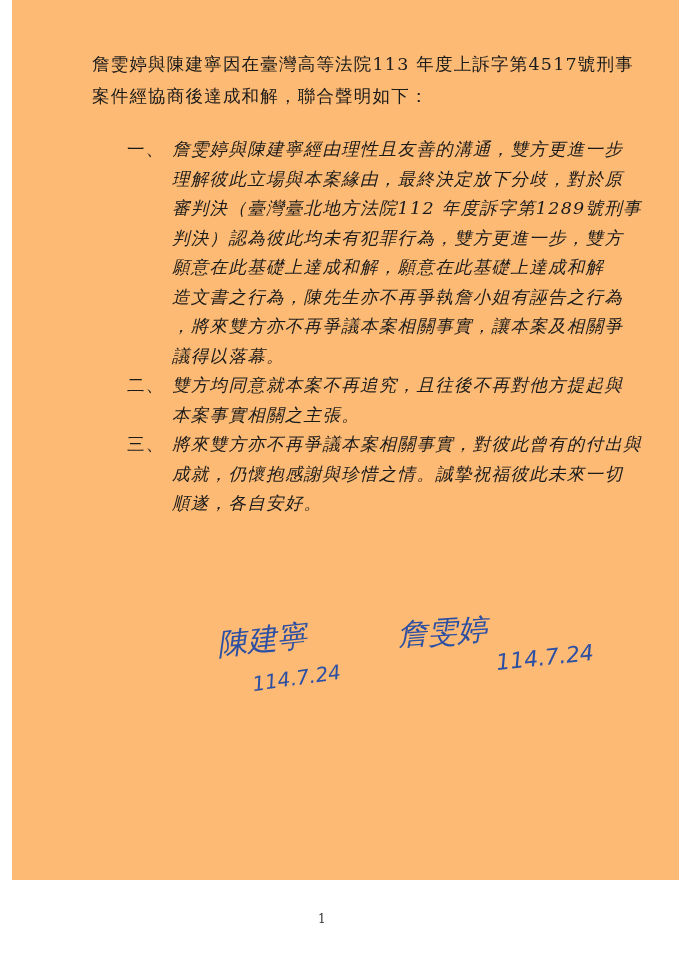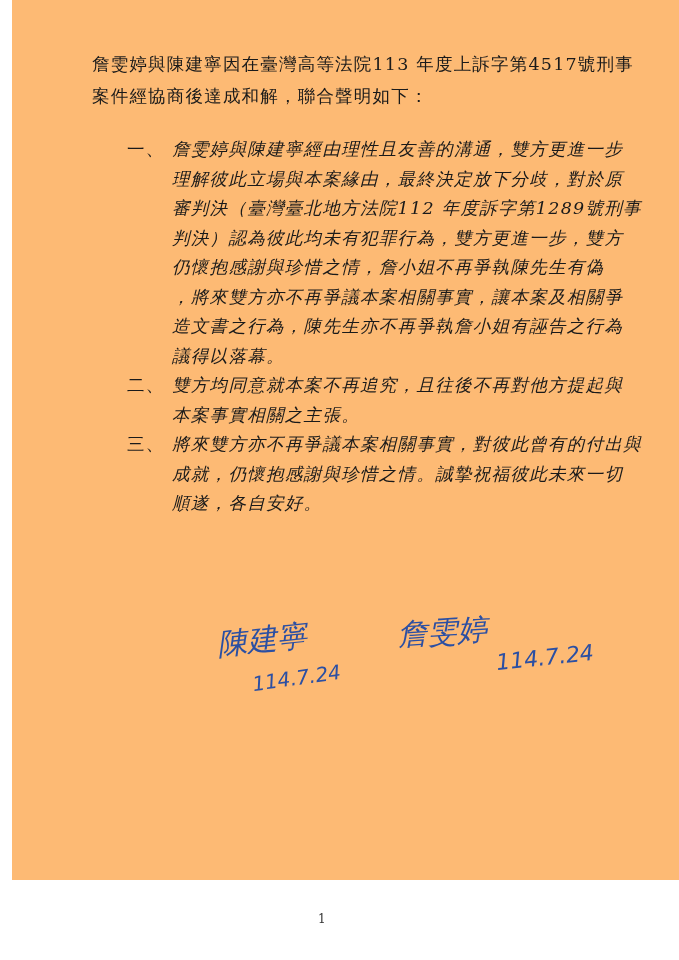--- a/index.html
+++ b/index.html
@@ -30,23 +30,23 @@
     <div>案件經協商後達成和解，聯合聲明如下：</div>
   </div>
 
   <div class="items">
     <div class="item">
       <span class="num">一、</span>
       <span class="line">詹雯婷與陳建寧經由理性且友善的溝通，雙方更進一步</span>
       <span class="line">理解彼此立場與本案緣由，最終決定放下分歧，對於原</span>
       <span class="line">審判決（臺灣臺北地方法院112 年度訴字第1289號刑事</span>
       <span class="line">判決）認為彼此均未有犯罪行為，雙方更進一步，雙方</span>
-      <span class="line">仍懷抱感謝與珍惜之情，詹小姐不再爭執陳先生有偽</span>
+      <span class="line">願意在此基礎上達成和解，願意在此基礎上達成和解</span>
+      <span class="line">造文書之行為，陳先生亦不再爭執詹小姐有誣告之行為</span>
       <span class="line">，將來雙方亦不再爭議本案相關事實，讓本案及相關爭</span>
-      <span class="line">造文書之行為，陳先生亦不再爭執詹小姐有誣告之行為</span>
       <span class="line">議得以落幕。</span>
     </div>
     <div class="item">
       <span class="num">二、</span>
       <span class="line">雙方均同意就本案不再追究，且往後不再對他方提起與</span>
       <span class="line">本案事實相關之主張。</span>
     </div>
     <div class="item">
       <span class="num">三、</span>
       <span class="line">將來雙方亦不再爭議本案相關事實，對彼此曾有的付出與</span>

